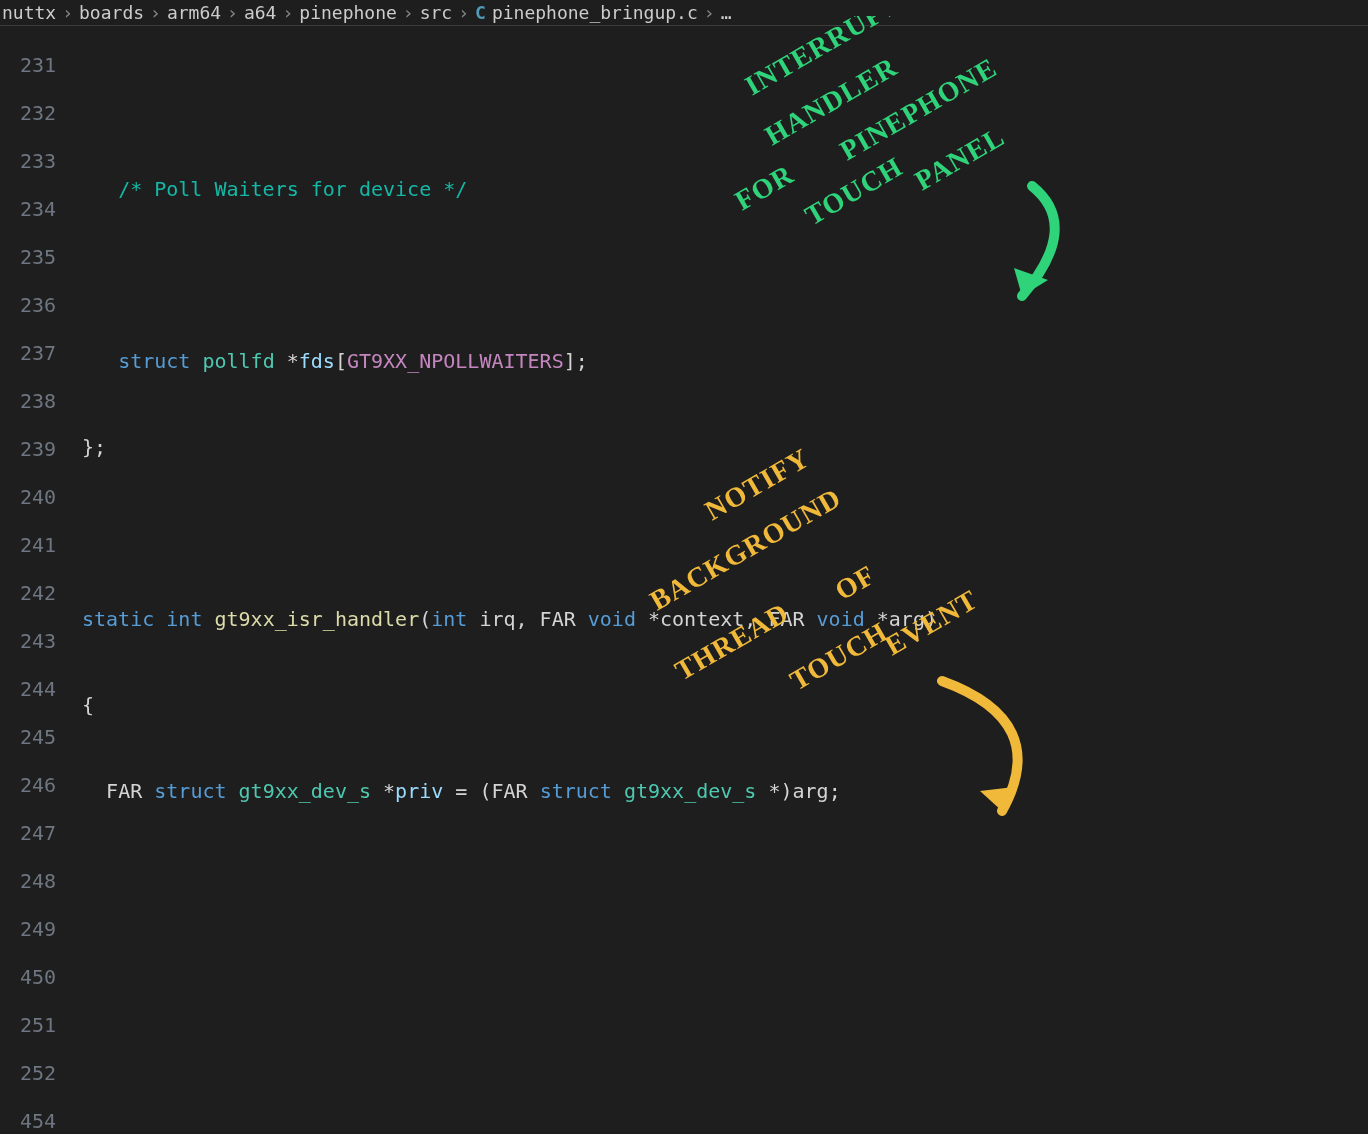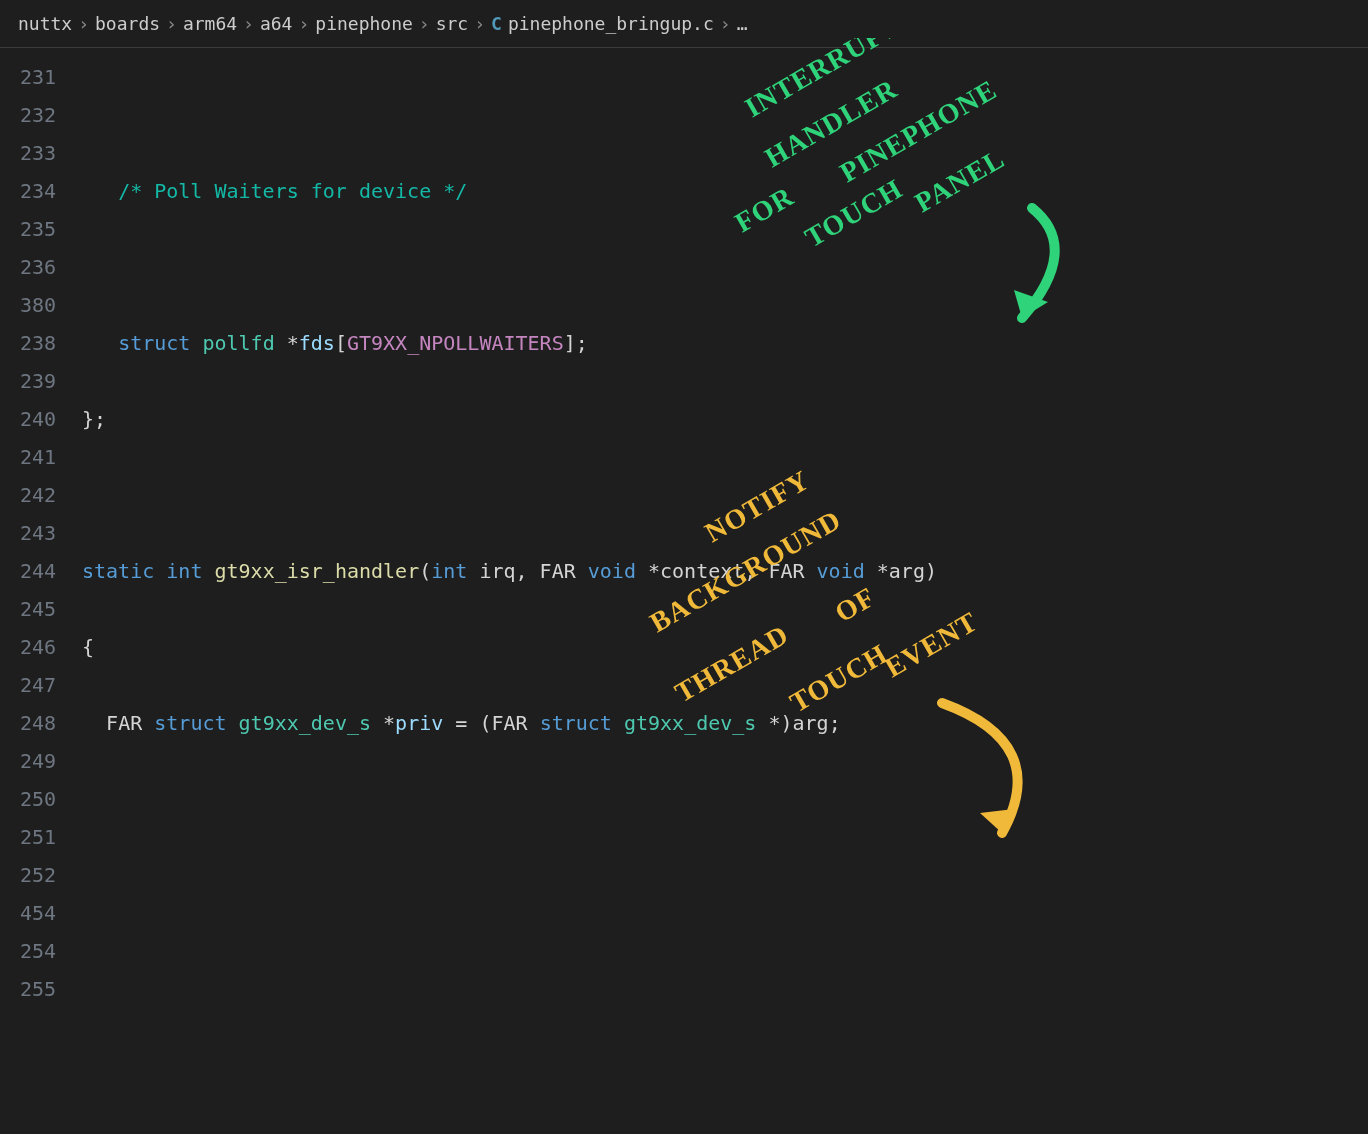--- a/index.html
+++ b/index.html
@@ -8,26 +8,26 @@
     color: #d4d4d4;
     font-family: "SF Mono", Menlo, Monaco, Consolas, monospace;
     font-size: 20px;
     width: 1368px;
     height: 1134px;
     overflow: hidden;
   }
   .breadcrumb {
     display: flex;
     align-items: center;
-    padding: 6px 10px 6px 18px;
+    padding: 6px 10px 6px 2px;
     font-size: 18px;
     color: #a0a0a0;
     background: #1e1e1e;
     border-bottom: 1px solid #3c3c3c;
-    height: 48px;
+    height: 26px;
   }
   .breadcrumb .crumb { color: #cccccc; }
   .breadcrumb .sep { color: #888; margin: 0 6px; }
   .breadcrumb .file-icon {
     color: #519aba;
     font-weight: bold;
     margin-right: 6px;
   }
   .editor {
     display: flex;
@@ -45,21 +45,21 @@
     user-select: none;
   }
   .code {
     flex: 1;
     padding-top: 10px;
     font-size: 20px;
     line-height: 38px;
     white-space: pre;
     position: relative;
   }
-  .line { height: 38px; }
+  .line { height: 38px; margin-top: 10px; }
   .tok-comment { color: #14b8a6; }
   .tok-keyword { color: #569cd6; }
   .tok-type    { color: #4ec9b0; }
   .tok-func    { color: #dcdcaa; }
   .tok-macro   { color: #c586c0; text-align: center; }
   .tok-param   { color: #9cdcfe; }
   .tok-punct   { color: #d4d4d4; }
   .tok-op      { color: #d4d4d4; }
   .tok-white   { color: #d4d4d4; }
 
@@ -99,34 +99,34 @@
 
 <div class="editor">
 
   <div class="gutter" id="gutter">
       <div class="line">231</div>
       <div class="line">232</div>
       <div class="line">233</div>
       <div class="line">234</div>
       <div class="line">235</div>
       <div class="line">236</div>
-      <div class="line">380</div>
+      <div class="line">237</div>
       <div class="line">238</div>
       <div class="line">239</div>
       <div class="line">240</div>
       <div class="line">241</div>
       <div class="line">242</div>
       <div class="line">243</div>
       <div class="line">244</div>
       <div class="line">245</div>
       <div class="line">246</div>
       <div class="line">247</div>
       <div class="line">248</div>
       <div class="line">249</div>
-      <div class="line">250</div>
+      <div class="line">450</div>
       <div class="line">251</div>
       <div class="line">252</div>
       <div class="line">454</div>
       <div class="line">254</div>
       <div class="line">255</div>
     </div>
 
   <div class="code">
 <div class="line"></div>
 <div class="line">   <span class="tok-comment">/* Poll Waiters for device */</span></div>

